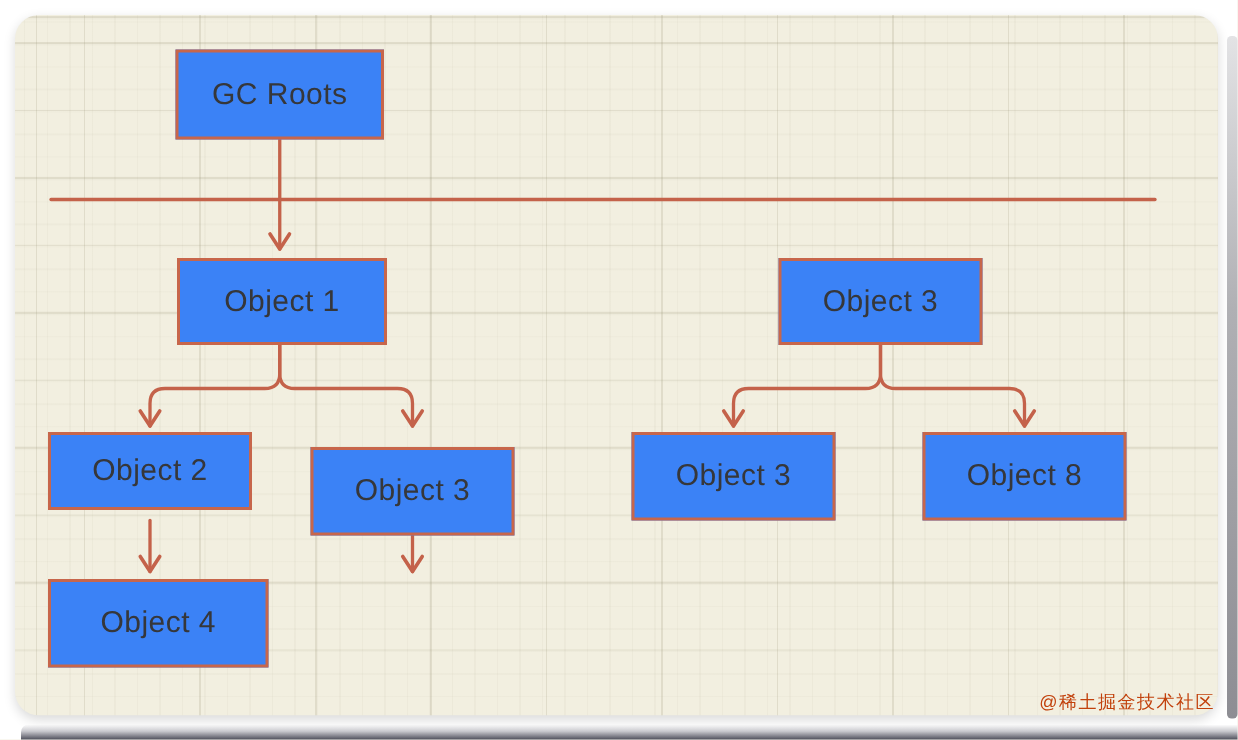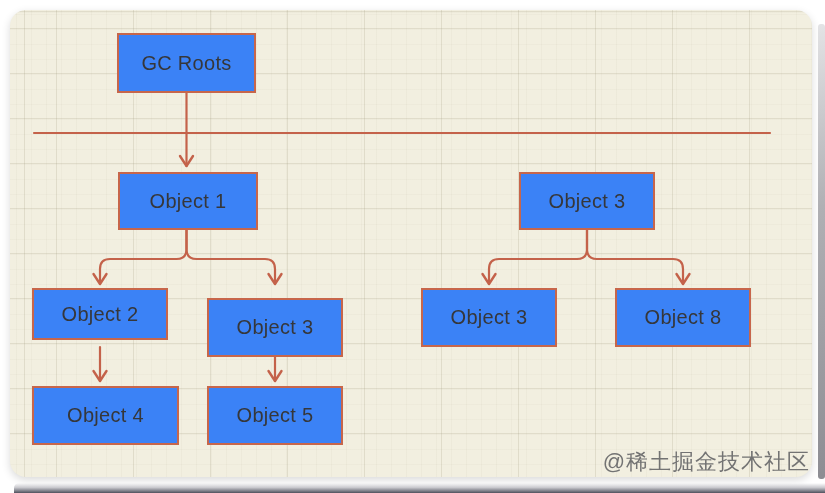--- a/index.html
+++ b/index.html
@@ -29,21 +29,21 @@
     border:2px solid #c7664b;
     box-sizing:border-box;
     color:#36373a;
     font-size:20px;
     text-align:center;
     display:flex;align-items:center;justify-content:center;
     letter-spacing:0.3px;
   }
   .watermark{
     position:absolute;right:15px;bottom:16px;
-    font-size:22px;color:#737373;letter-spacing:1px;
+    font-size:12px;color:#c2410c;letter-spacing:1px;
     font-weight:400;
   }
   .right-shadow{
     position:absolute;right:0;top:24px;bottom:14px;width:7px;
     background:linear-gradient(to bottom,#e3e3e5,#b0b0b4 40%,#8d8d93);
     border-radius:3px;
   }
   .bottom-shadow{
     position:absolute;left:14px;right:0;bottom:0;height:10px;
     background:linear-gradient(to bottom,rgba(255,255,255,0) 0%,#c9c9ce 45%,#50515d 100%);
@@ -84,20 +84,19 @@
   <div class="node" style="left:32px;top:288px;width:136px;height:52px">Object 2</div>
 
   <div class="node" style="left:207px;top:298px;width:136px;height:59px">Object 3</div>
 
   <div class="node" style="left:421px;top:288px;width:136px;height:59px">Object 3</div>
 
   <div class="node" style="left:615px;top:288px;width:136px;height:59px">Object 8</div>
 
   <div class="node" style="left:32px;top:386px;width:147px;height:59px">Object 4</div>
 
-  <div class="node" style="left:207px;top:386px;width:136px;height:59px">Object 5</div>
 
   <span class="watermark">@稀土掘金技术社区</span>
 
   <div class="right-shadow"></div>
   <div class="bottom-shadow"></div>
 
 </div>
 
 </body></html>

